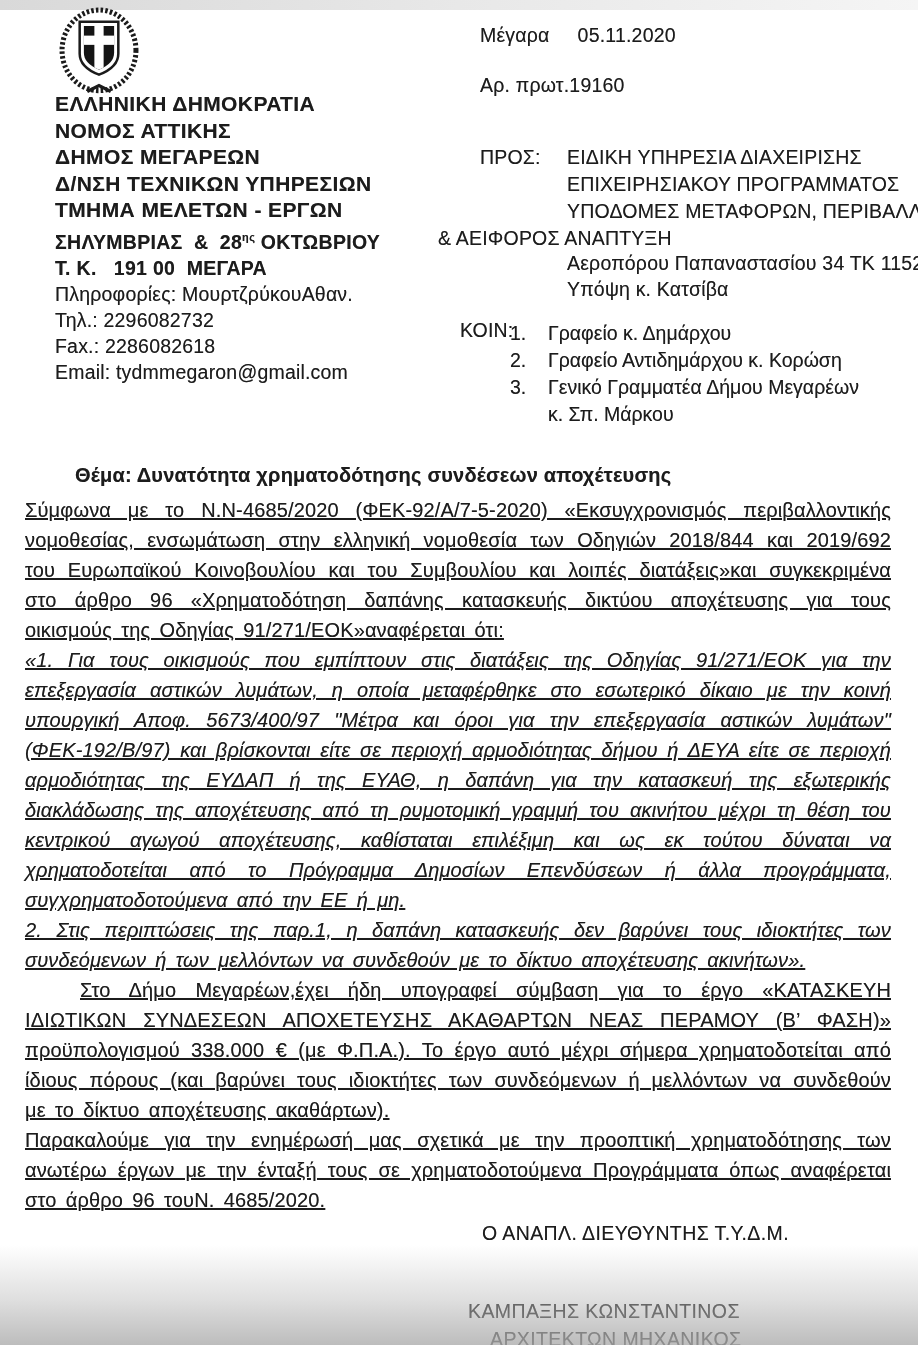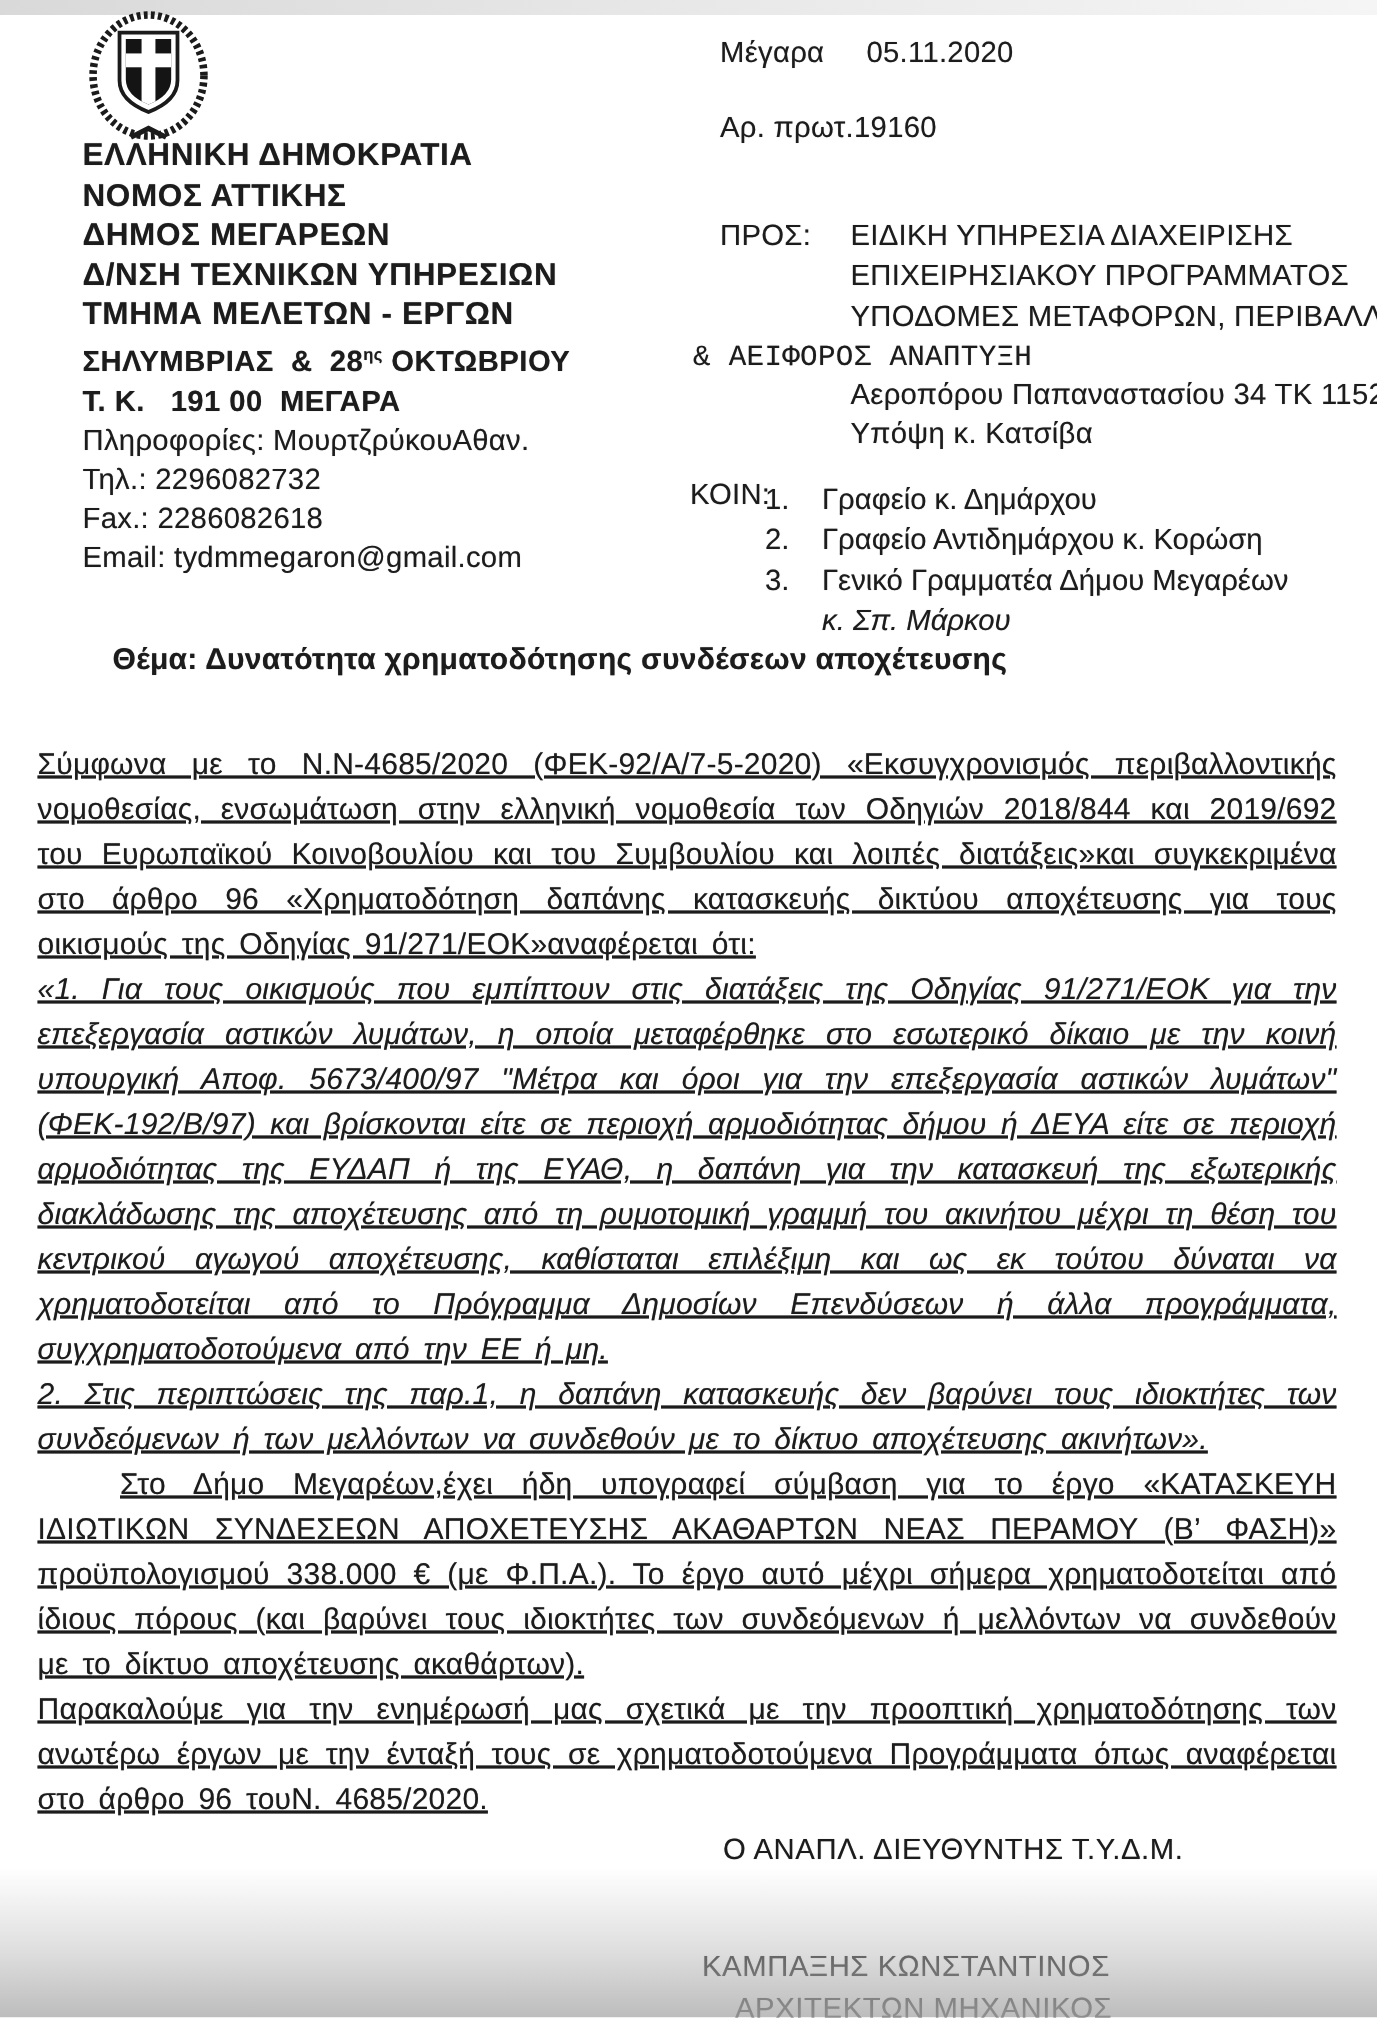--- a/index.html
+++ b/index.html
@@ -16,22 +16,22 @@
   .bottom-fade{left:0;bottom:0;width:918px;height:100px;
     background:linear-gradient(to bottom,rgba(185,185,185,0) 0%,rgba(183,183,183,.45) 55%,rgba(172,172,172,.8) 100%);}
   .org{left:55px;top:91px;font-size:21px;font-weight:bold;line-height:26.5px;letter-spacing:.4px;}
   .contact{left:55px;top:224px;font-size:19.5px;line-height:26px;letter-spacing:.2px;}
   .contact .semibold{font-weight:bold;letter-spacing:.3px;}
   sup{font-size:11px;margin-top:20px;}
   .rcol{font-size:19.5px;line-height:26px;letter-spacing:.2px;}
   .cc-rows{left:510px;top:320px;font-size:19.5px;line-height:27px;}
   .cc-row{display:flex;}
   .cc-num{width:38px;flex:0 0 38px;}
-  .cc-cont{padding-left:38px;font-style:italic;}
-  .subject{left:75px;top:429px;font-size:20px;font-weight:bold;letter-spacing:.2px;}
+  .cc-cont{padding-left:38px;}
+  .subject{left:75px;top:464px;font-size:20px;font-weight:bold;letter-spacing:.2px;}
   .body-flow{left:25px;top:495px;width:866px;font-size:20px;line-height:30px;
     text-align:justify;letter-spacing:.15px;word-spacing:3.5px;text-decoration:underline;}
   .body-flow p{margin:0;}
   .quote{font-style:italic;}
   .indent{text-indent:55px;}
   .sig{font-size:19.5px;letter-spacing:.4px;}
   .emblem{left:57px;top:6px;}
 </style>
 </head>
 <body>
@@ -73,21 +73,21 @@
     <div>Email: tydmmegaron@gmail.com</div>
   </div>
 
   <div class="abs rcol pre" style="left:480px;top:22px;">Μέγαρα     05.11.2020</div>
   <div class="abs rcol" style="left:480px;top:72px;">Αρ. πρωτ.19160</div>
 
   <div class="abs rcol" style="left:480px;top:144px;">ΠΡΟΣ:</div>
   <div class="abs rcol nowrap" style="left:567px;top:144px;">ΕΙΔΙΚΗ ΥΠΗΡΕΣΙΑ ΔΙΑΧΕΙΡΙΣΗΣ</div>
   <div class="abs rcol nowrap" style="left:567px;top:171px;">ΕΠΙΧΕΙΡΗΣΙΑΚΟΥ ΠΡΟΓΡΑΜΜΑΤΟΣ</div>
   <div class="abs rcol nowrap" style="left:567px;top:198px;">ΥΠΟΔΟΜΕΣ ΜΕΤΑΦΟΡΩΝ, ΠΕΡΙΒΑΛΛΟΝ</div>
-  <div class="abs rcol nowrap" style="left:462px;top:225px;font-family:Liberation Mono, monospace;">&amp; ΑΕΙΦΟΡΟΣ ΑΝΑΠΤΥΞΗ</div>
+  <div class="abs rcol nowrap" style="left:438px;top:225px;">&amp; ΑΕΙΦΟΡΟΣ ΑΝΑΠΤΥΞΗ</div>
   <div class="abs rcol nowrap" style="left:567px;top:250px;">Αεροπόρου Παπαναστασίου 34 ΤΚ 1152</div>
   <div class="abs rcol nowrap" style="left:567px;top:276px;">Υπόψη κ. Κατσίβα</div>
 
   <div class="abs rcol" style="left:460px;top:301px;margin-top:16px;">ΚΟΙΝ:</div>
   <div class="abs cc-rows">
     <div class="cc-row">
       <span class="cc-num">1.</span>
       <span>Γραφείο κ. Δημάρχου</span>
     </div>
     <div class="cc-row">

